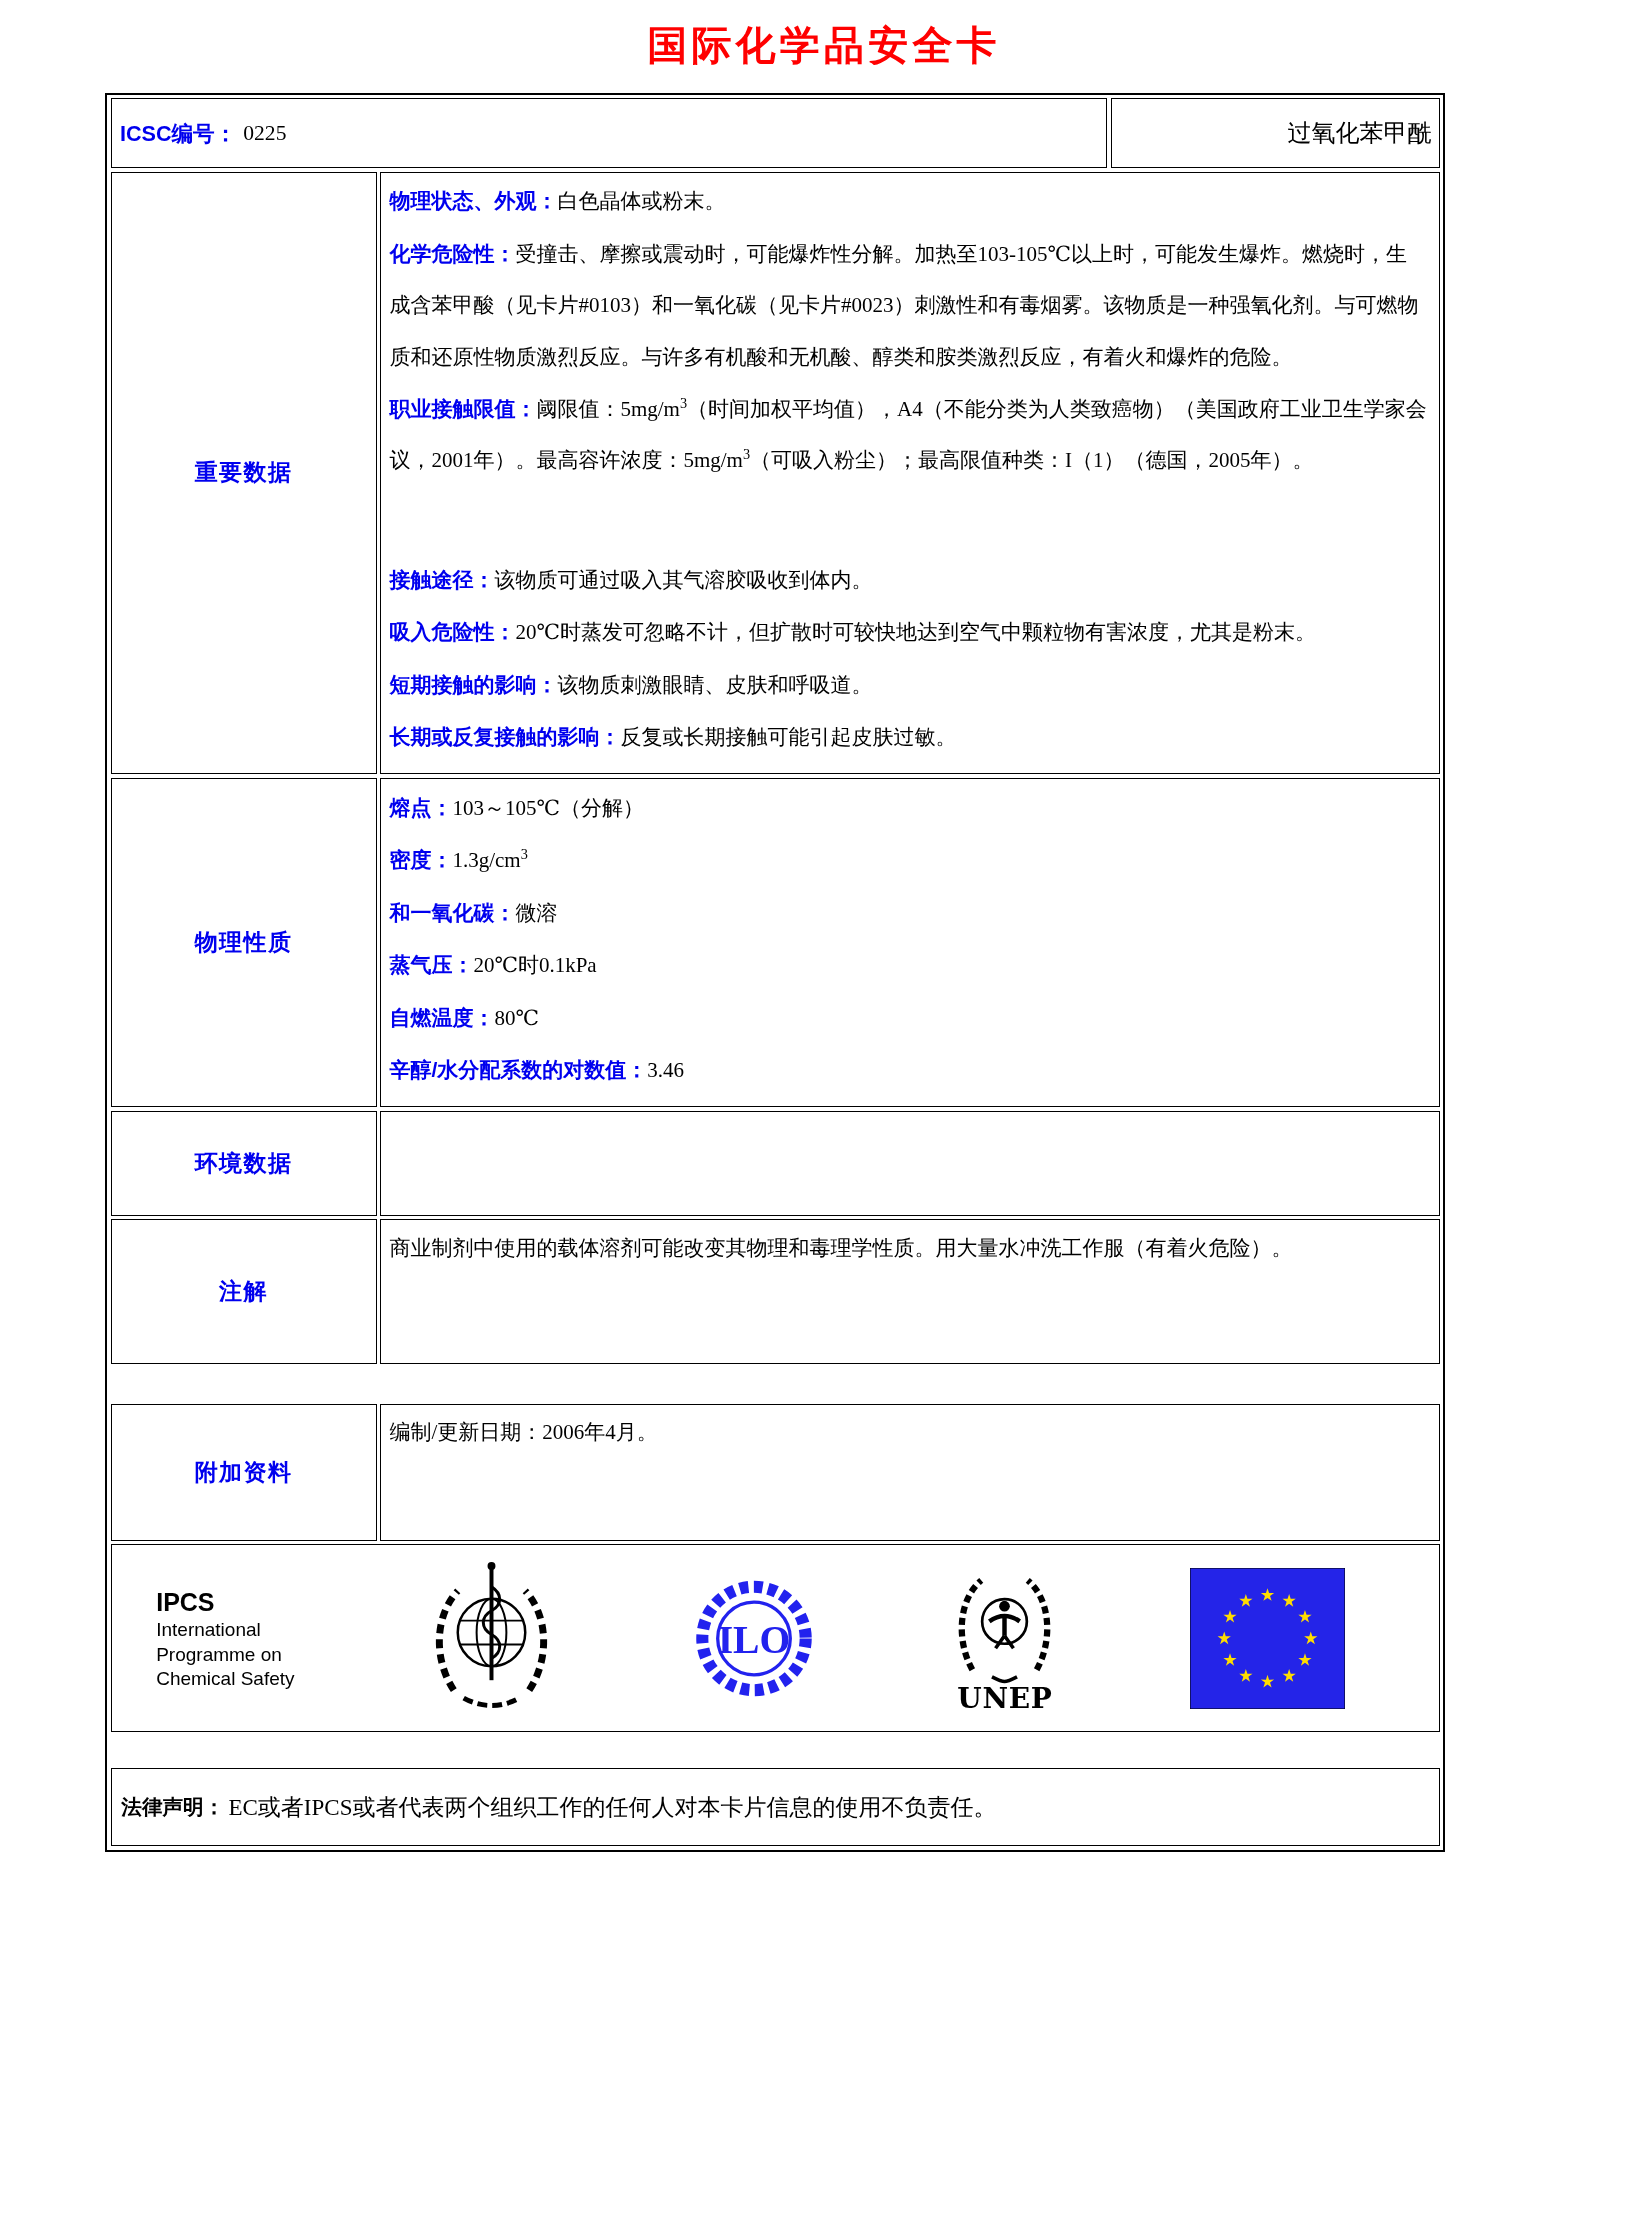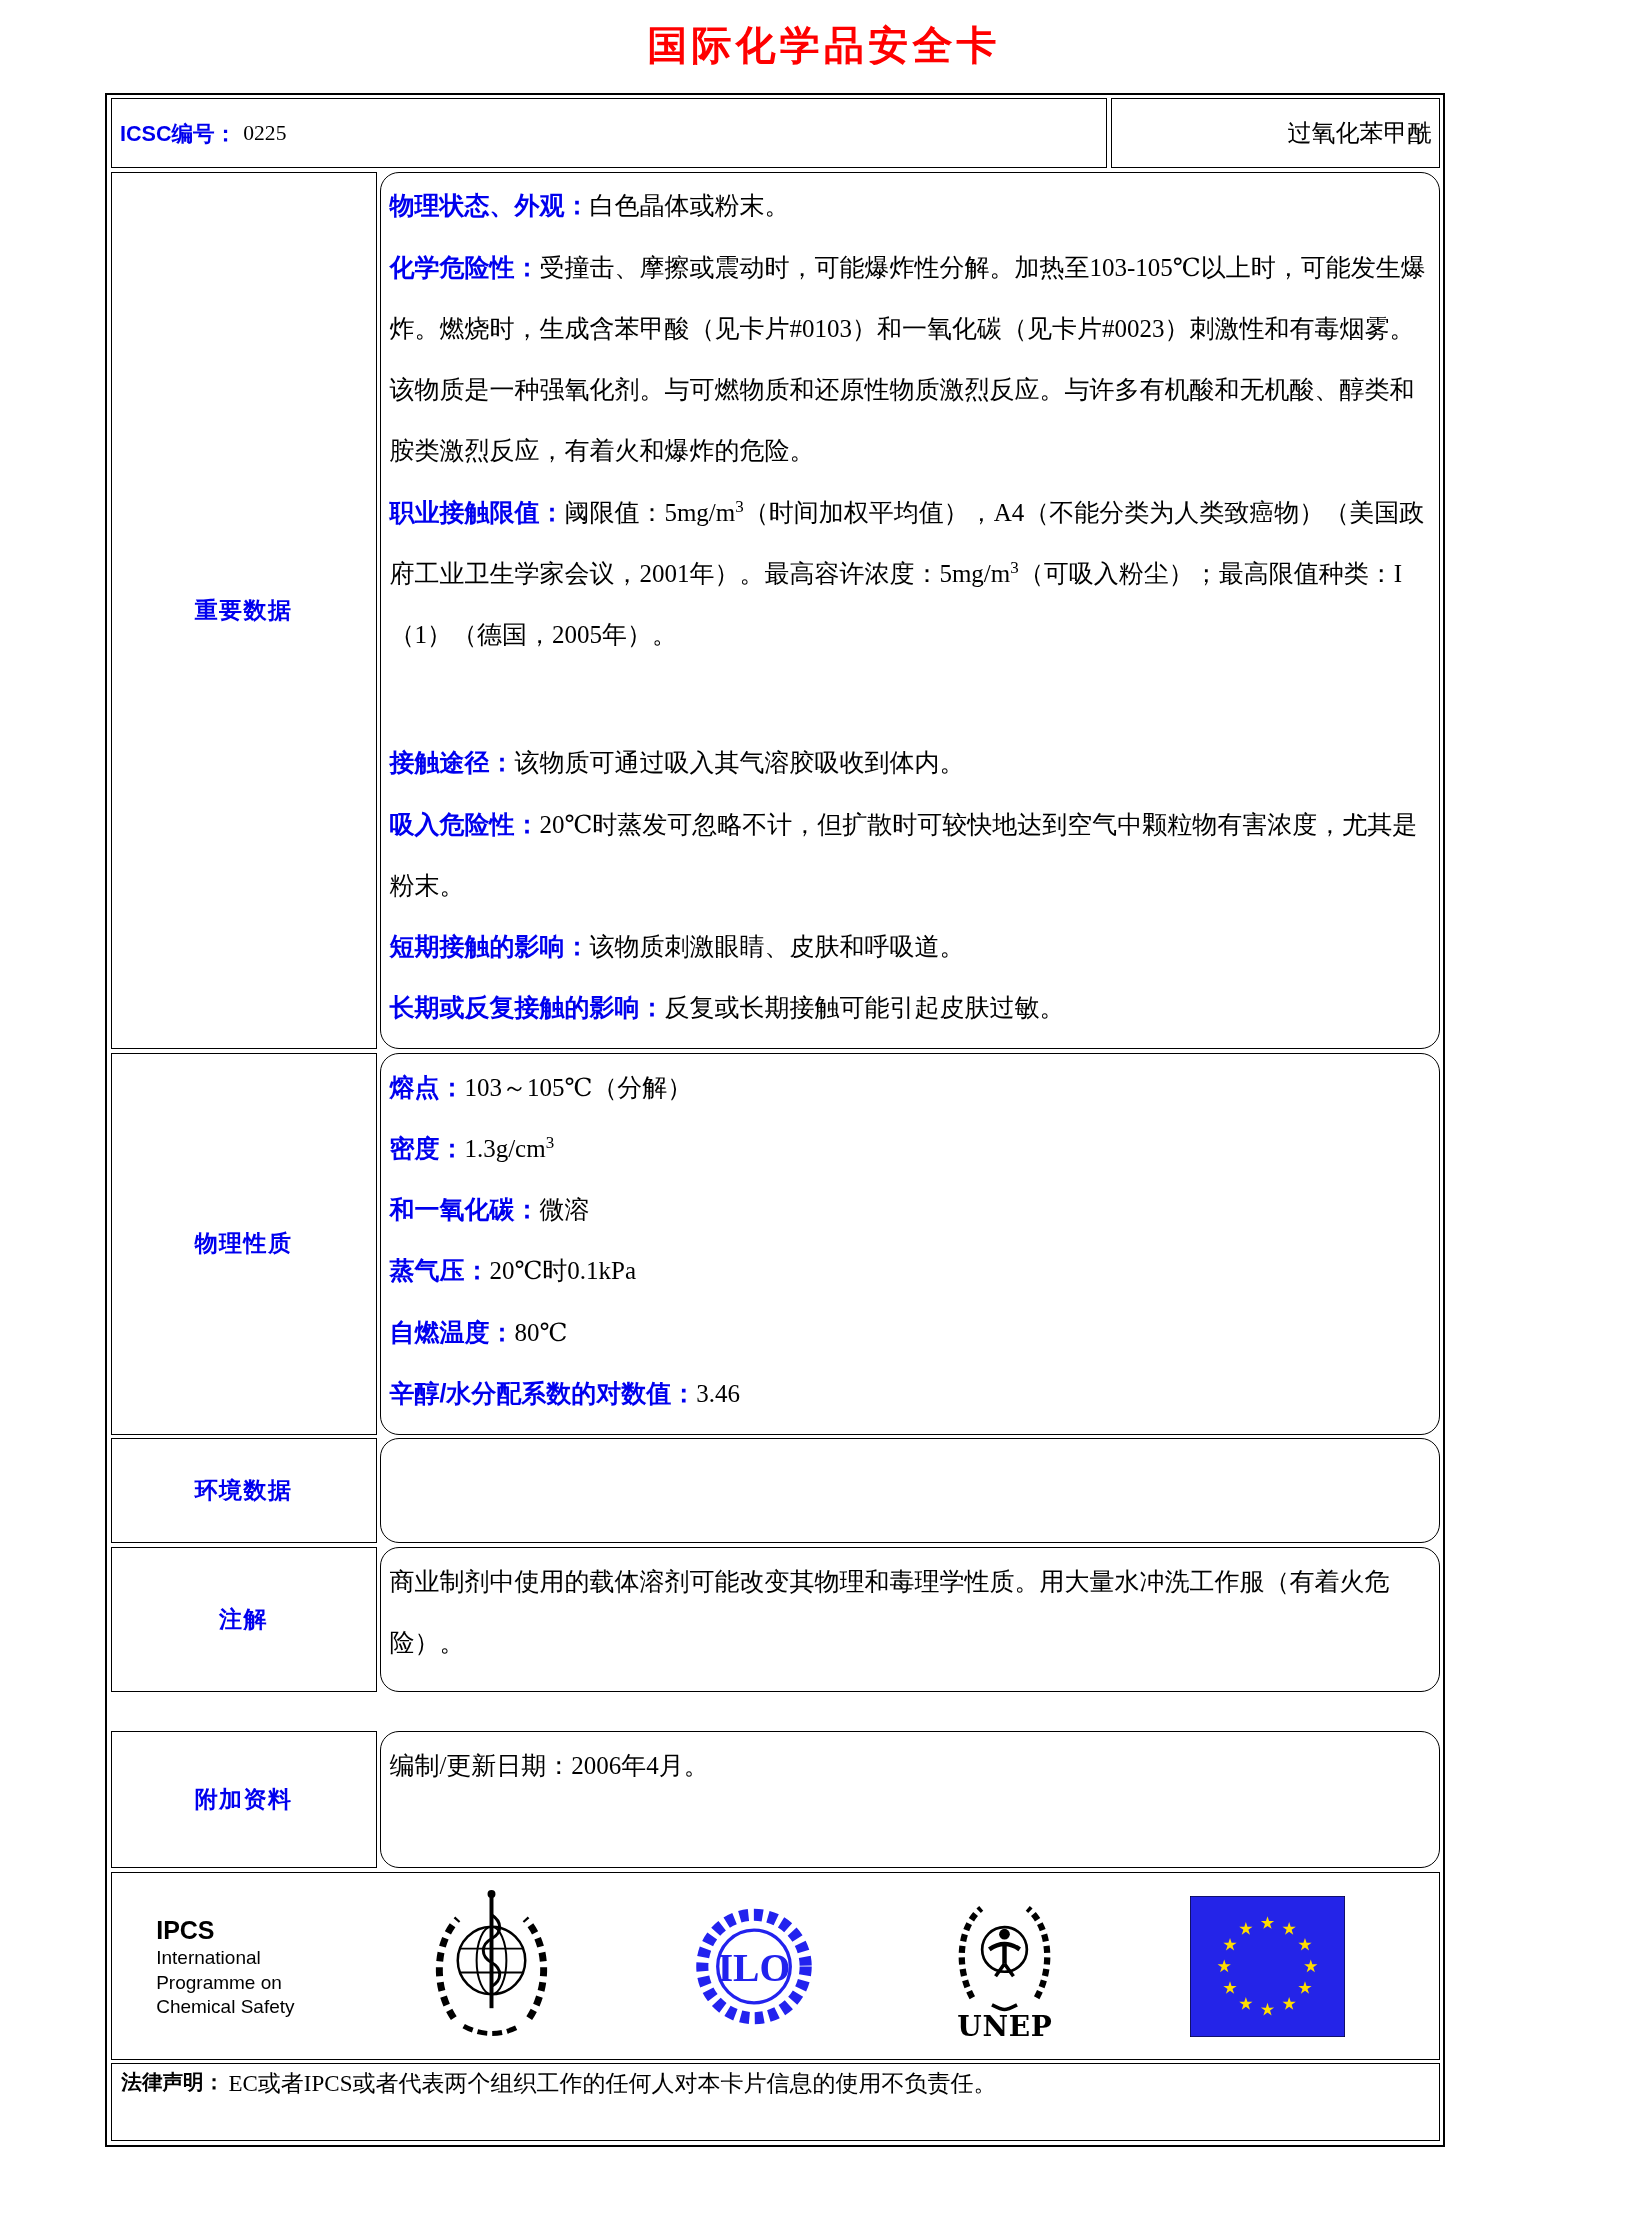--- a/index.html
+++ b/index.html
@@ -27,21 +27,21 @@
              padding:5.6px 7px 5.6px 4.2px;min-height:70px;font-size:24px;}
   .hdr-label{font-family:"Liberation Sans","DejaVu Sans",sans-serif;font-weight:bold;
              color:#0000ee;font-size:21.6px;}
   .hdr-num{font-size:21.6px;padding-left:7px;}
   
   .label-cell{
     flex:0 0 266px;display:flex;align-items:center;justify-content:center;
     font-family:"Liberation Sans","DejaVu Sans",sans-serif;font-weight:bold;
     color:#0000ee;font-size:23px;letter-spacing:1.4px;
   }
-  .content-cell{flex:1;padding:2.8px 11px 9.8px 8.4px;font-size:25px;line-height:2.45;border-radius:19px;}
+  .content-cell{flex:1;padding:2.8px 11px 9.8px 8.4px;font-size:21px;line-height:2.45;}
   .para{margin:0;}
   .gap-top{margin-top:67px;}
   .inline-label{
     font-family:"Liberation Sans","DejaVu Sans",sans-serif;font-weight:bold;color:#0000ee;
   }
   sup{font-size:0.68em;line-height:0;vertical-align:super;}
   .min-env{min-height:105px;}
   .min-note{min-height:145px;}
   .min-add{min-height:137px;margin-top:36px;}
   
@@ -53,21 +53,21 @@
   .unep-wrap{display:flex;flex-direction:column;align-items:center;}
   .unep-text{font-family:"DejaVu Serif","Liberation Serif",serif;font-weight:bold;
              font-size:28px;line-height:1;margin-top:1.4px;letter-spacing:0.7px;}
   .logos-caption{
     text-align:center;margin-top:7px;font-size:21.6px;
     font-family:"Liberation Sans","DejaVu Sans",sans-serif;font-weight:bold;color:#0000ee;
   }
   .caption-copy{font-family:"Liberation Serif","DejaVu Serif",serif;font-weight:normal;
                 font-size:21px;color:#0000ee;padding-left:7px;}
   
-  .legal-cell{flex:1;min-height:78px;display:flex;padding:4.2px 9.8px;}
+  .legal-cell{flex:1;min-height:78px;display:flex;align-items:center;padding:4.2px 9.8px;margin-top:33px;}
   .legal-label{font-family:"Liberation Sans","DejaVu Sans",sans-serif;font-weight:bold;
                color:#000;font-size:20.6px;}
   .legal-text{font-size:23px;padding-left:4.2px;}
 </style>
 </head>
 <body>
 
 <div class="page">
 
   <div class="doc-title">国际化学品安全卡</div>

